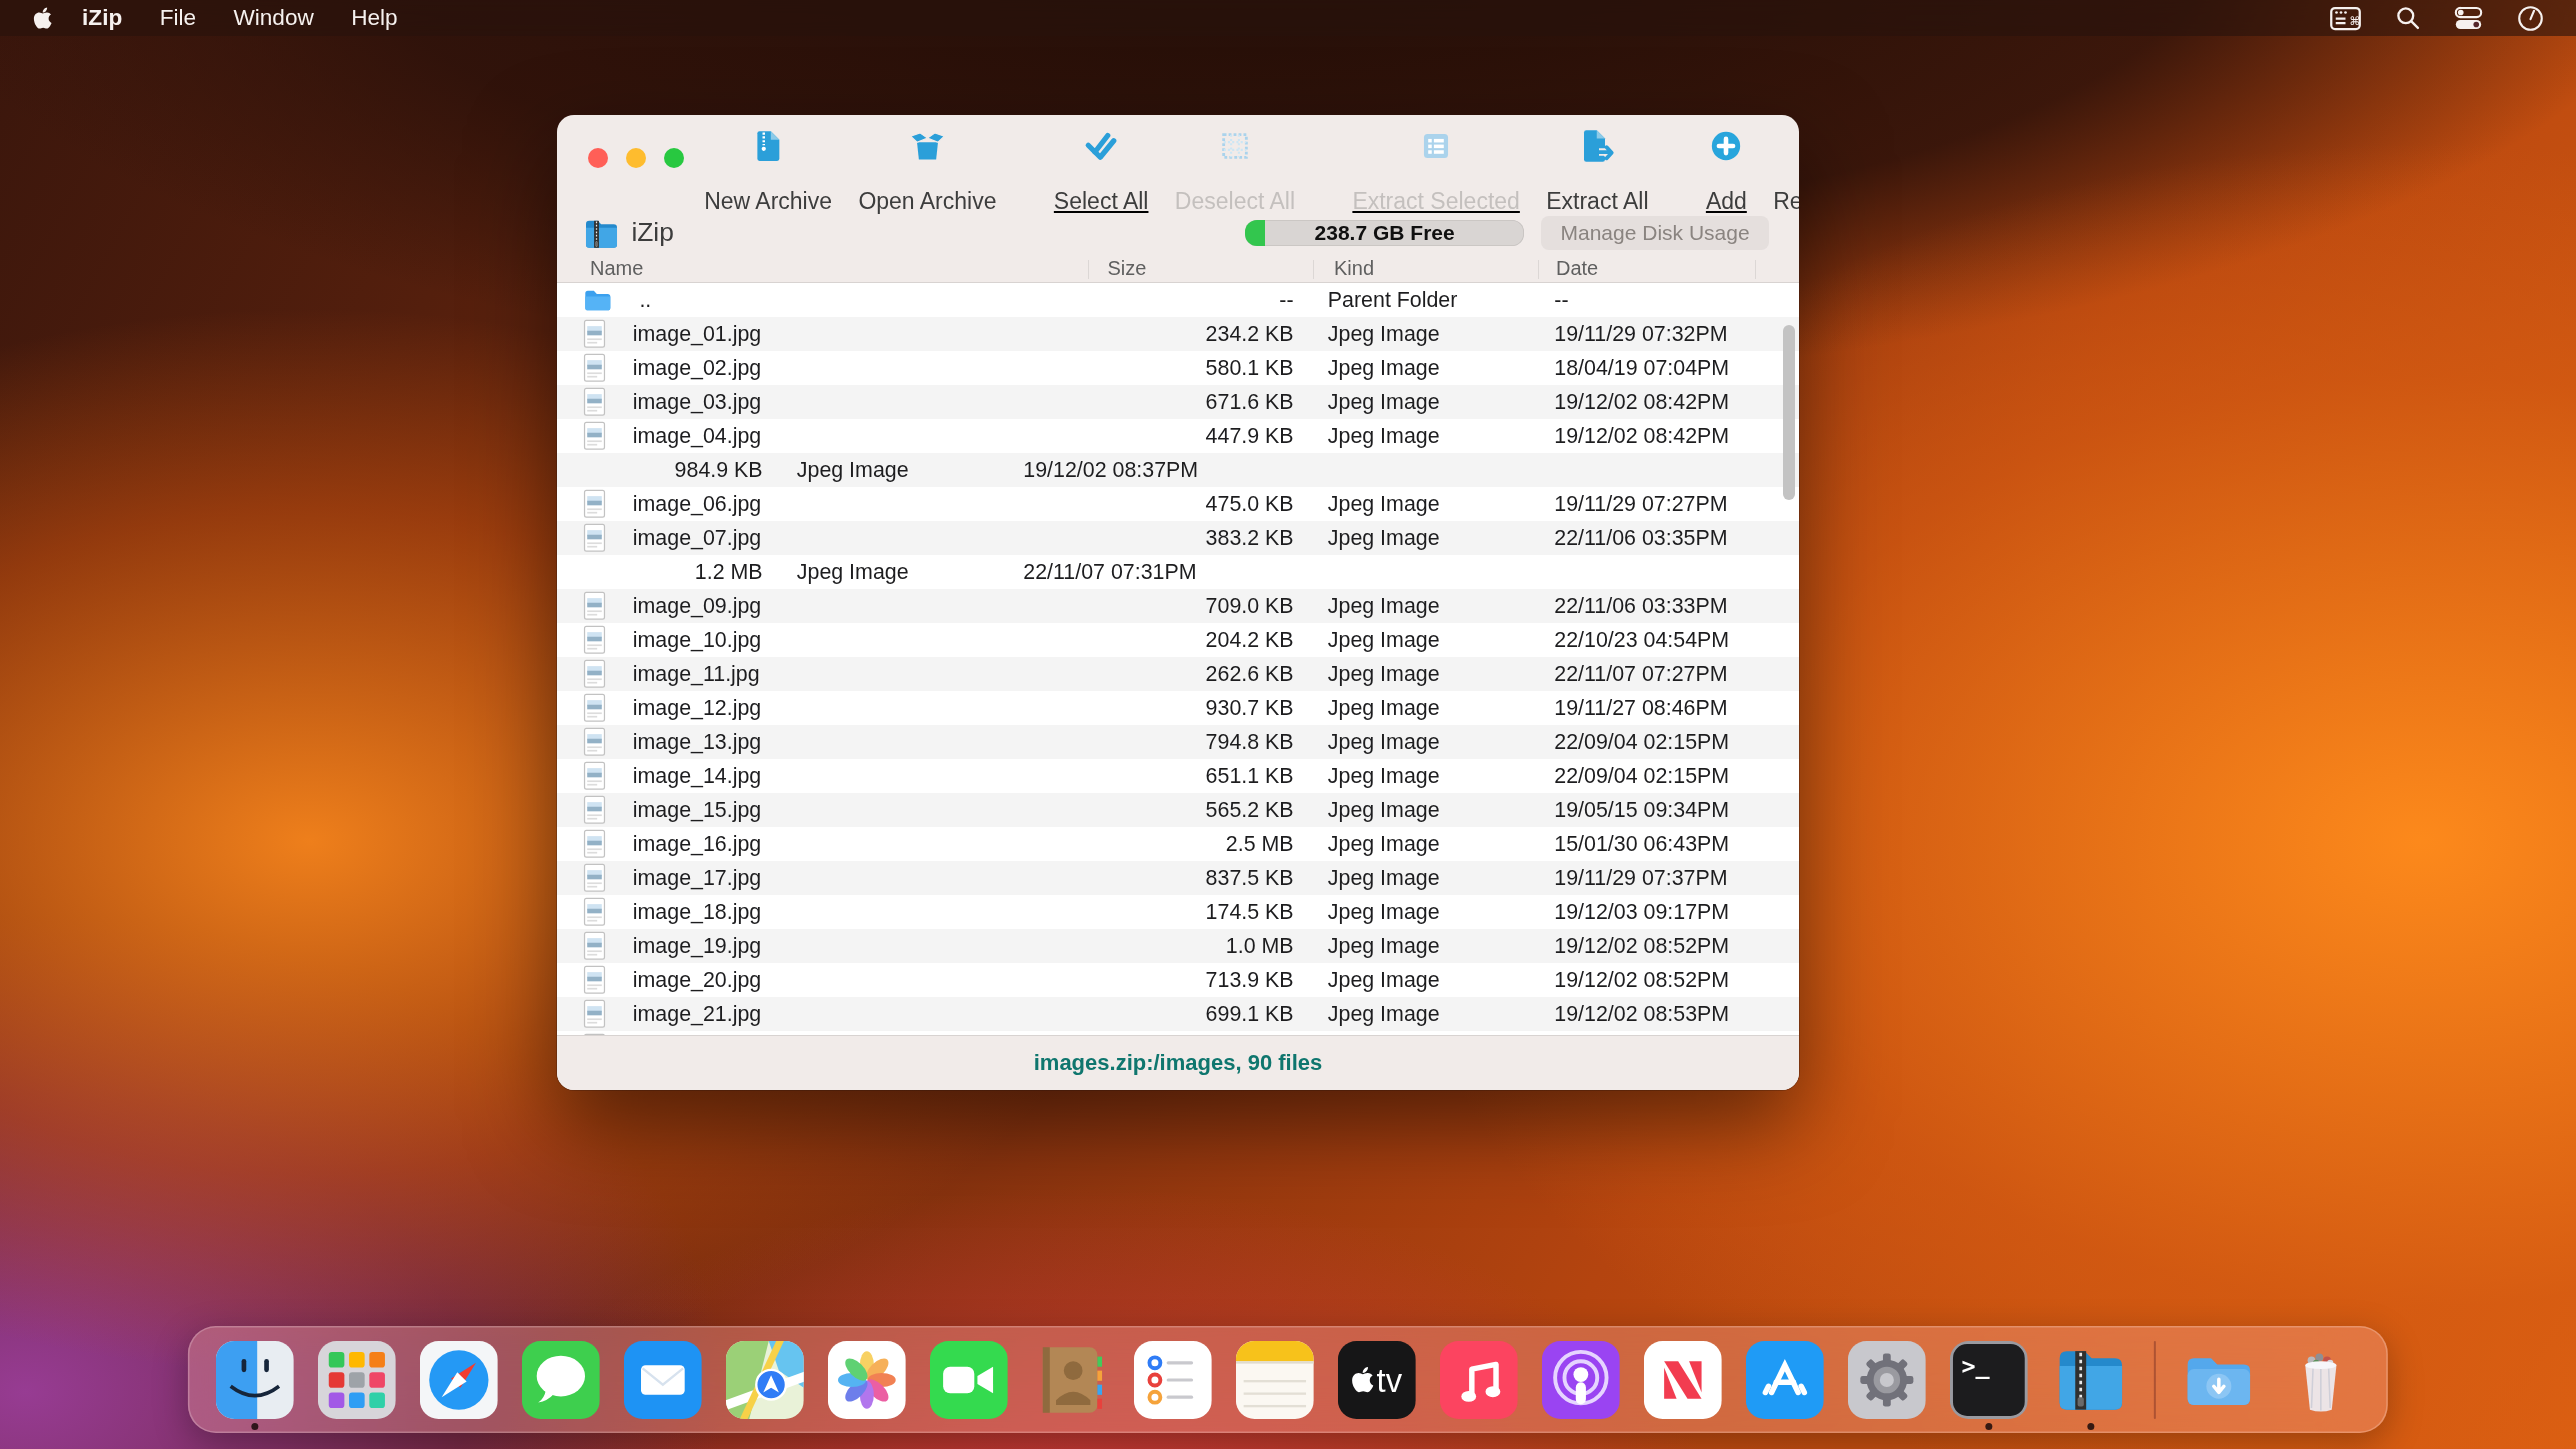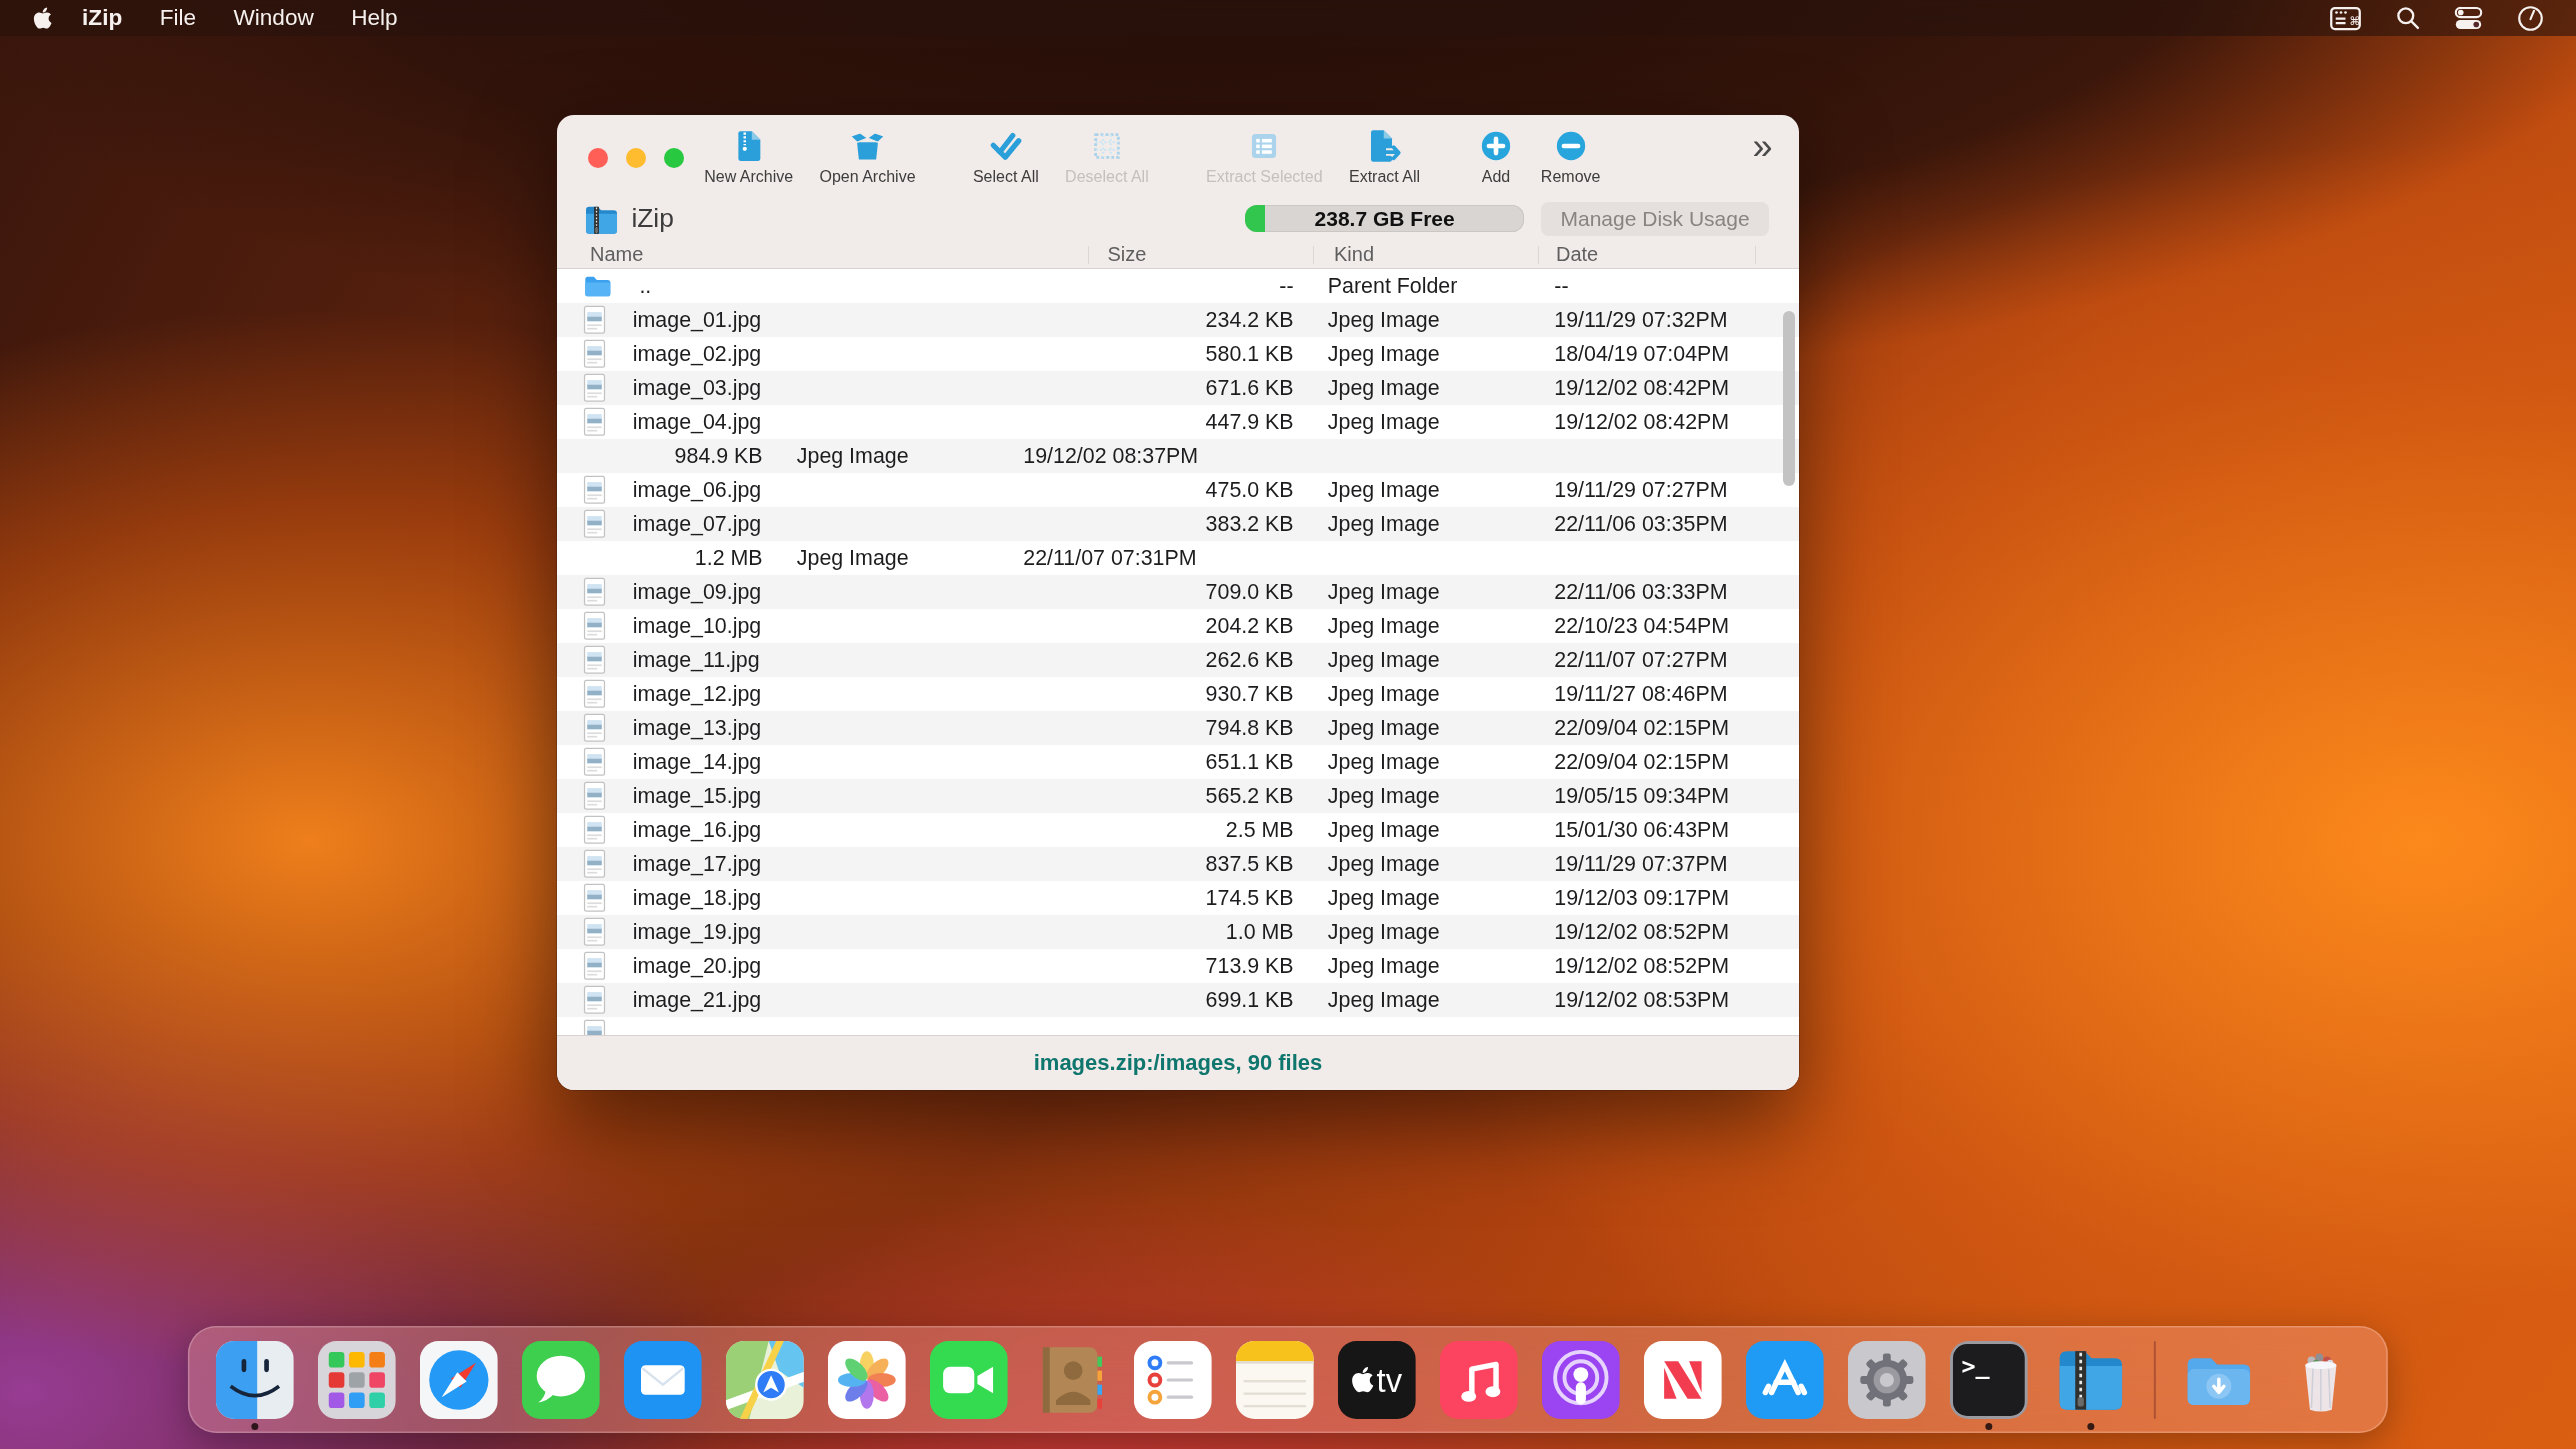--- a/index.html
+++ b/index.html
@@ -26,23 +26,23 @@
   
   .window { position:absolute; left:557px; top:115px; width:1242px; height:975px; border-radius:17px;
     background:#f1ebe9; overflow:hidden; display:flex; flex-direction:column;
     box-shadow:0 35px 86px rgba(0,0,0,.5), 0 0 0 0.8px rgba(60,30,20,.35); }
   .toolbar { flex:0 0 86px; position:relative; display:flex; align-items:flex-start; }
   .traffic { position:absolute; left:31px; top:33px; display:flex; gap:18px; }
   .tl { width:20px; height:20px; border-radius:50%; }
   .tl.r { background:#ff5f57; } .tl.y { background:#febc2e; } .tl.g { background:#28c840; }
   .tools { display:flex; align-items:flex-start; margin-left:134px; padding-top:12.4px; }
   .tool { display:flex; flex-direction:column; align-items:center; gap:3.9px; padding:0 13.2px; }
-  .tool.grp { margin-left:31px; }
+  .tool.grp { margin-left:31px;text-decoration:underline; }
   .ticon { width:37px; height:37px; display:flex; align-items:center; justify-content:center; }
-  .tlabel { font-size:16px; color:#3d3d3d; white-space:nowrap; }
+  .tlabel { font-size:23px; color:#3d3d3d; white-space:nowrap;margin-top:20px; }
   .tool.disabled .tlabel { color:#c4c0be; }
   .overflow-btn { margin-left:auto; margin-right:26.4px; margin-top:14px; font-size:36px; color:#4a4a4a; line-height:1; }
   
   .header-row { flex:0 0 40px; display:flex; align-items:center; padding:0 30px 4.7px 26.4px; }
   .app-logo { display:flex; align-items:center; }
   .app-label { font-size:26.4px; color:#3c3c3c; margin-left:11px; }
   .spacer { flex:1; }
   .disk-bar { width:279px; height:26.4px; border-radius:12px; background:#d9d5d3; position:relative;
     box-shadow:inset 0 0 0 0.8px #c6c2c0; overflow:hidden; }
   .disk-fill { position:absolute; left:0; top:0; bottom:0; width:7%; }

